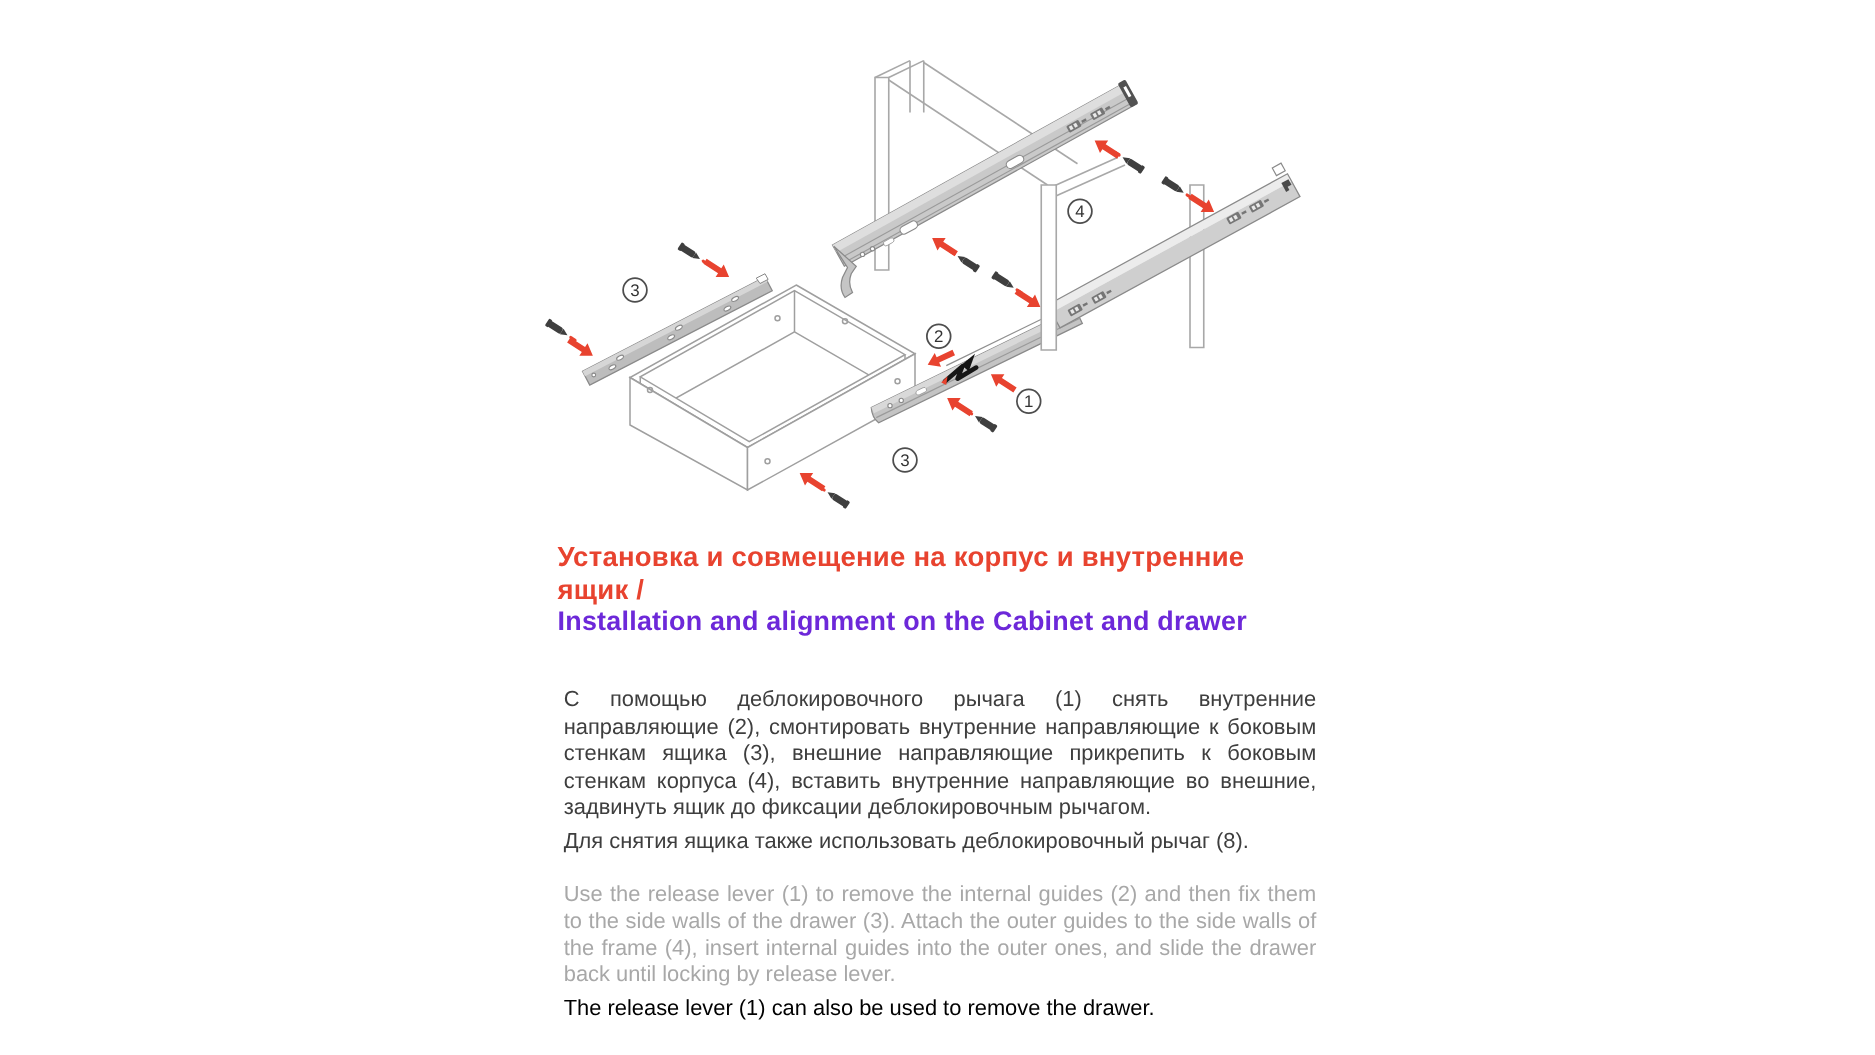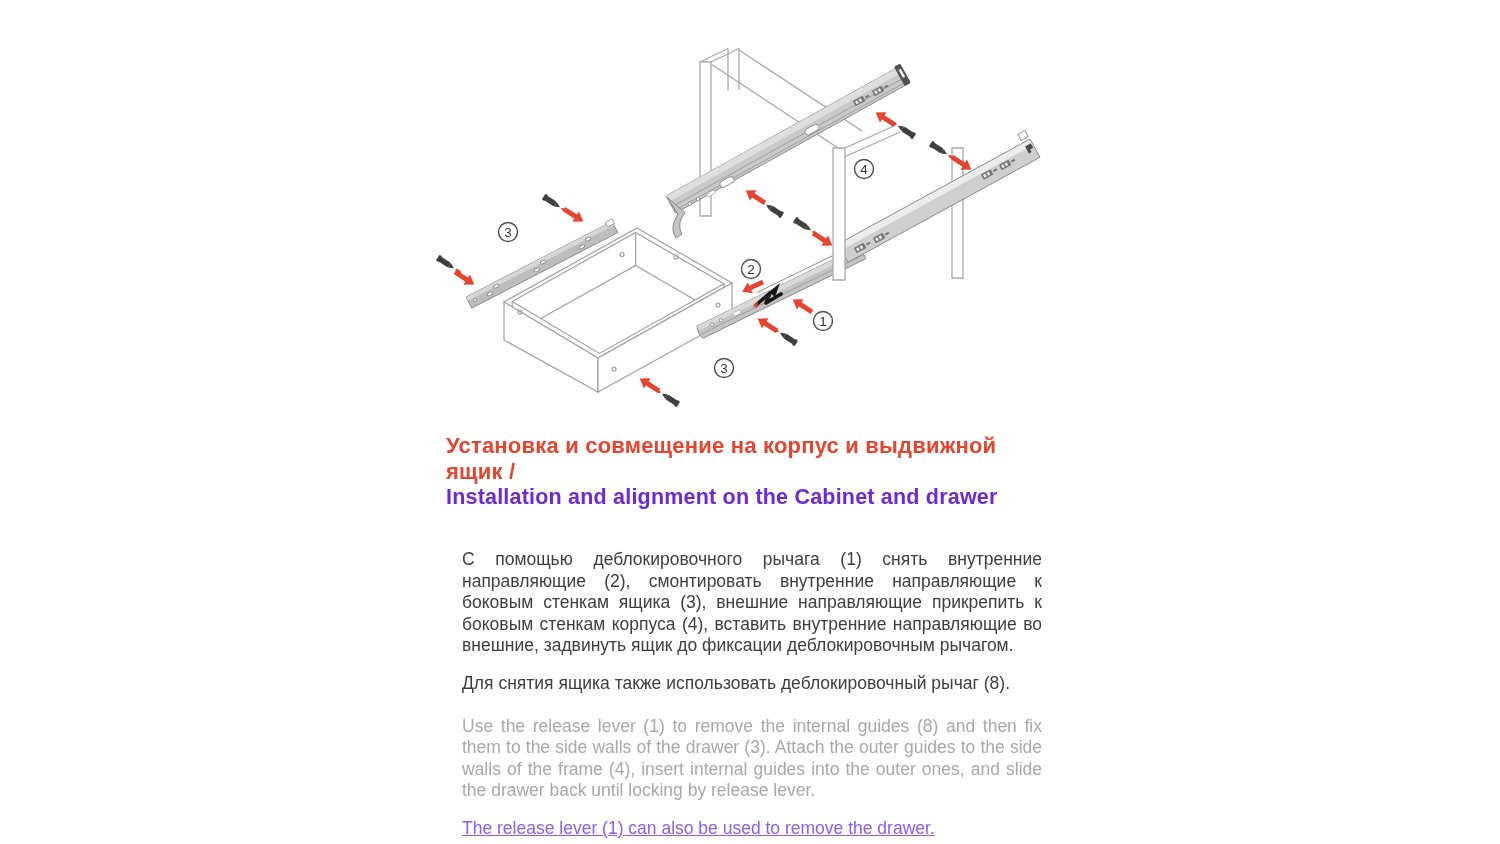--- a/index.html
+++ b/index.html
@@ -17,25 +17,25 @@
   .groove{stroke:#9a9a9a;stroke-width:0.9;fill:none;}
   .red{fill:var(--accent,#e8432f);}
   .screwpart{fill:var(--screw,#3f3f3f);}
   .callout-circle{fill:#ffffff;stroke:#4d4d4d;stroke-width:1.4;}
   .callout-num{font-family:"Liberation Sans",sans-serif;font-size:13.5px;fill:#333;text-anchor:middle;}
 
   
   .text-col{position:absolute;left:446px;top:433px;width:612px;}
   .title-ru{font-size:22px;font-weight:700;color:var(--accent,#e8432f);margin:0;line-height:26px;letter-spacing:.2px;}
   .subtitle-en{font-size:21.5px;font-weight:600;color:#6d28d9;margin:0;line-height:25px;letter-spacing:.2px;}
-  .para{font-size:17.5px;line-height:21.6px;margin:16px;}
+  .para{font-size:17.5px;line-height:21.6px;margin:5px;}
   .ru1{margin-top:39px;color:#3e3e3e;text-align:justify;}
   .ru2{color:#3e3e3e;}
   .en1{margin-top:21px;color:#a8a8a8;text-align:justify;}
-  .en2{color:#8b5cf6;text-decoration:underline;}
+  .en2{color:#000000;}
 </style>
 </head>
 <body>
 
 <div class="page">
 
   <svg class="diagram" width="1500" height="844" viewBox="0 0 1500 844">
     <defs>
       <g id="arrow">
           <path d="M0,-2.4 L14,-2.4 L14,-6 L23,0 L14,6 L14,2.4 L0,2.4 Z"></path>
@@ -188,21 +188,21 @@
       <circle class="callout-circle" cx="823" cy="321" r="9.5"></circle>
       <text class="callout-num" x="823" y="325.7">1</text>
     </g>
     <g>
       <circle class="callout-circle" cx="724" cy="368" r="9.5"></circle>
       <text class="callout-num" x="724" y="372.7">3</text>
     </g>
   </svg>
 
   <div class="text-col">
-    <h1 class="title-ru">Установка и совмещение на корпус и выдвижной ящик /</h1>
+    <h1 class="title-ru">Установка и совмещение на корпус и внутренние ящик /</h1>
     <h2 class="subtitle-en">Installation and alignment on the Cabinet and drawer</h2>
     <p class="para ru1">С помощью деблокировочного рычага (1) снять внутренние направляющие (2), смонтировать внутренние направляющие к боковым стенкам ящика (3), внешние направляющие прикрепить к боковым стенкам корпуса (4), вставить внутренние направляющие во внешние, задвинуть ящик до фиксации деблокировочным рычагом.</p>
     <p class="para ru2">Для снятия ящика также использовать деблокировочный рычаг (8).</p>
-    <p class="para en1">Use the release lever (1) to remove the internal guides (8) and then fix them to the side walls of the drawer (3). Attach the outer guides to the side walls of the frame (4), insert internal guides into the outer ones, and slide the drawer back until locking by release lever.</p>
+    <p class="para en1">Use the release lever (1) to remove the internal guides (2) and then fix them to the side walls of the drawer (3). Attach the outer guides to the side walls of the frame (4), insert internal guides into the outer ones, and slide the drawer back until locking by release lever.</p>
     <p class="para en2">The release lever (1) can also be used to remove the drawer.</p>
   </div>
 
 </div>
 
 </body></html>

